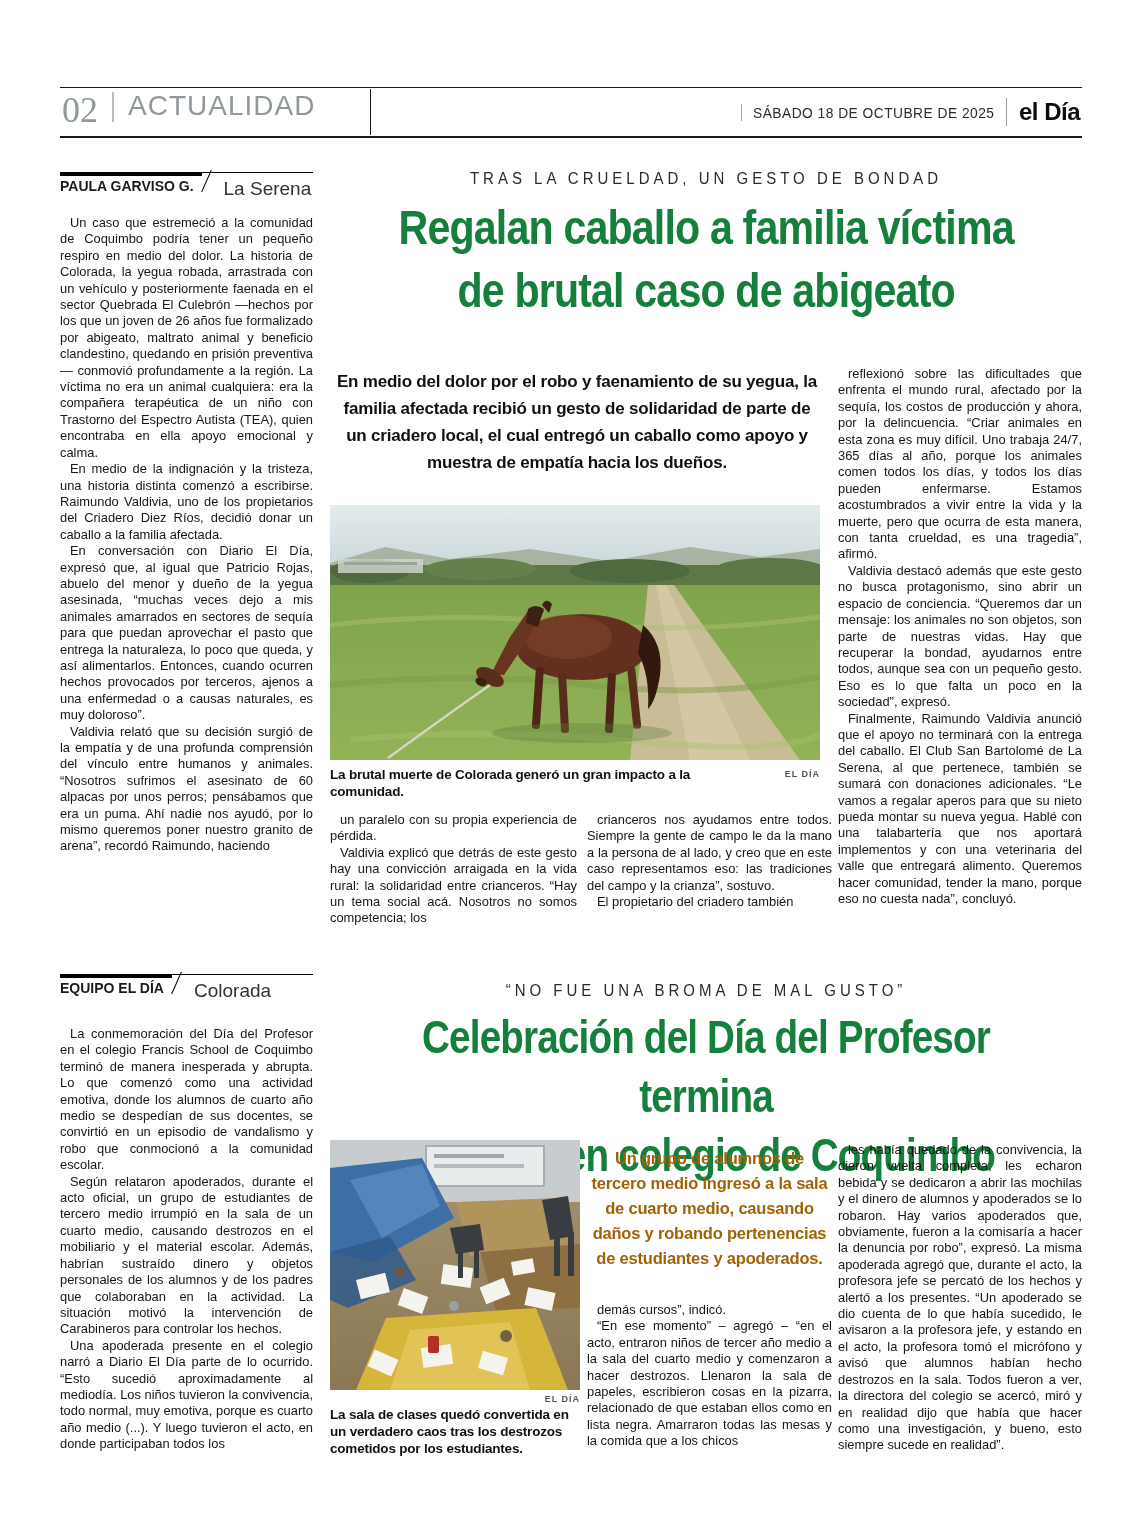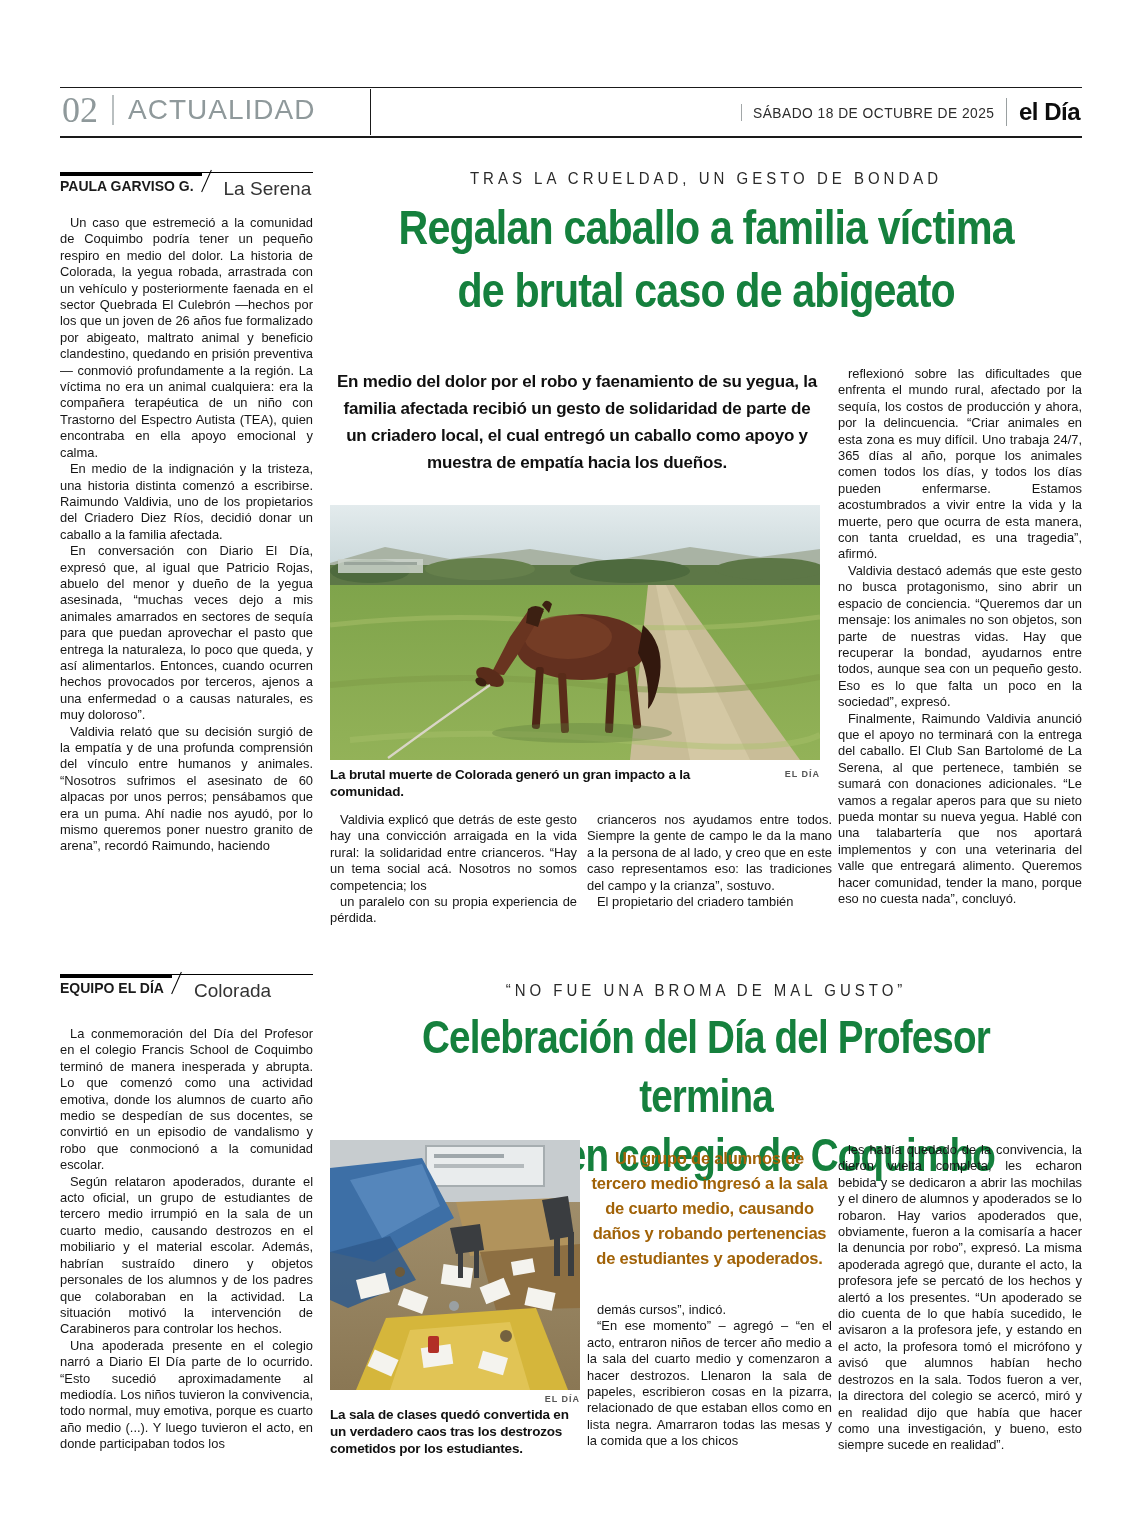--- a/index.html
+++ b/index.html
@@ -3,21 +3,21 @@
 <meta charset="utf-8">
 <style>
   html,body{margin:0;padding:0;background:#e9e9e9;}
   .page{
     position:relative;width:1142px;height:1535px;background:#ffffff;
     font-family:"Liberation Sans",sans-serif;color:#1a1a1a;overflow:hidden;
     margin:0 auto;
   }
   
   .rule{position:absolute;background:#1a1a1a;}
-  .hdr-left{position:absolute;left:62px;top:92px;display:flex;align-items:center;gap:14px;}
+  .hdr-left{position:absolute;left:62px;top:92px;display:flex;align-items:flex-start;gap:14px;}
   .page-num{font-family:"Liberation Serif",serif;font-size:36px;color:#8f999b;line-height:1;}
   .hdr-sep{width:2px;height:30px;background:#b9bfc0;}
   .section-title{font-size:28px;font-weight:normal;letter-spacing:1px;color:#8f999b;line-height:1;}
   .hdr-right{position:absolute;right:62px;top:98px;display:flex;align-items:center;gap:12px;}
   .hdr-date{font-size:15px;color:#2c2c2c;letter-spacing:.5px;border-left:1px solid #9aa0a1;padding-left:12px;transform:scaleX(.92);transform-origin:right;}
   .brand{font-size:24px;font-weight:bold;color:#0d0d0d;border-left:1px solid #9aa0a1;padding-left:12px;letter-spacing:-.5px;}
   
   .byline{position:absolute;display:flex;align-items:stretch;width:253px;}
   .byline .name{font-size:14px;font-weight:bold;border-top:4px solid #000;padding:2px 8px 0 0;white-space:nowrap;}
   .byline .slash{width:14px;position:relative;border-top:1px solid #000;}
@@ -131,22 +131,22 @@
       <ellipse cx="252" cy="228" rx="90" ry="10" fill="#5c7a3c" opacity=".35"></ellipse>
     </svg>
   </div>
 
   <div class="caprow" style="left:330px;top:766px;width:490px;">
     <span class="caption" style="max-width:400px;">La brutal muerte de Colorada generó un gran impacto a la comunidad.</span>
     <span class="credit">EL DÍA</span>
   </div>
 
   <div class="bcol" style="left:330px;top:812px;width:247px;height:132px;">
+    <p>un paralelo con su propia experiencia de pérdida.</p>
     <p>Valdivia explicó que detrás de este gesto hay una convicción arraigada en la vida rural: la solidaridad entre crianceros. “Hay un tema social acá. Nosotros no somos competencia; los</p>
-    <p>un paralelo con su propia experiencia de pérdida.</p>
   </div>
   <div class="bcol" style="left:587px;top:812px;width:245px;height:132px;">
     <p>crianceros nos ayudamos entre todos. Siempre la gente de campo le da la mano a la persona de al lado, y creo que en este caso representamos eso: las tradiciones del campo y la crianza”, sostuvo.</p>
     <p>El propietario del criadero también</p>
   </div>
 
   <div class="bcol" style="left:838px;top:366px;width:244px;height:580px;">
     <p>reflexionó sobre las dificultades que enfrenta el mundo rural, afectado por la sequía, los costos de producción y ahora, por la delincuencia. “Criar animales en esta zona es muy difícil. Uno trabaja 24/7, 365 días al año, porque los animales comen todos los días, y todos los días pueden enfermarse. Estamos acostumbrados a vivir entre la vida y la muerte, pero que ocurra de esta manera, con tanta crueldad, es una tragedia”, afirmó.</p>
     <p>Valdivia destacó además que este gesto no busca protagonismo, sino abrir un espacio de conciencia. “Queremos dar un mensaje: los animales no son objetos, son parte de nuestras vidas. Hay que recuperar la bondad, ayudarnos entre todos, aunque sea con un pequeño gesto. Eso es lo que falta un poco en la sociedad”, expresó.</p>
     <p>Finalmente, Raimundo Valdivia anunció que el apoyo no terminará con la entrega del caballo. El Club San Bartolomé de La Serena, al que pertenece, también se sumará con donaciones adicionales. “Le vamos a regalar aperos para que su nieto pueda montar su nueva yegua. Hablé con una talabartería que nos aportará implementos y con una veterinaria del valle que entregará alimento. Queremos hacer comunidad, tender la mano, porque eso no cuesta nada”, concluyó.</p>

